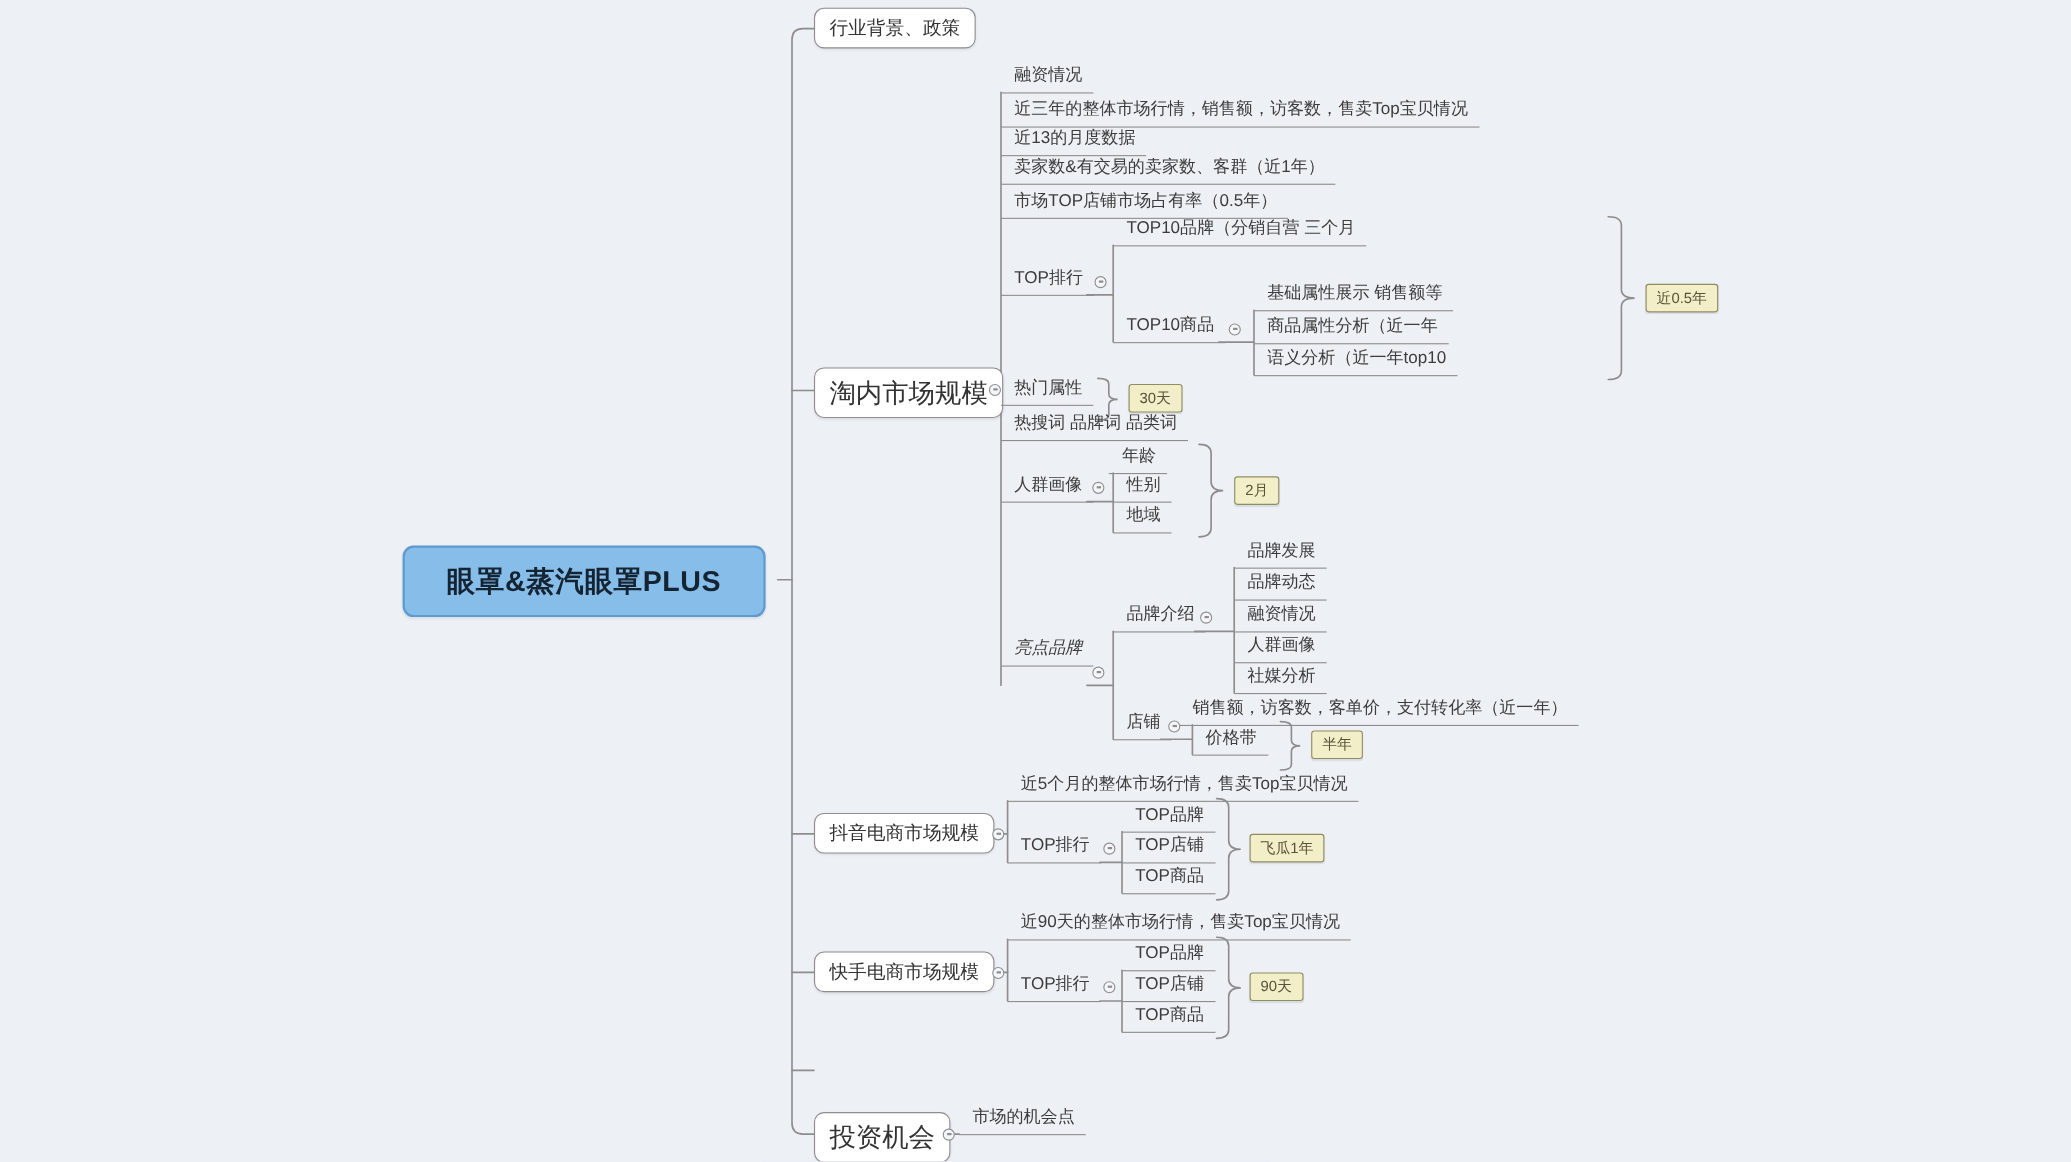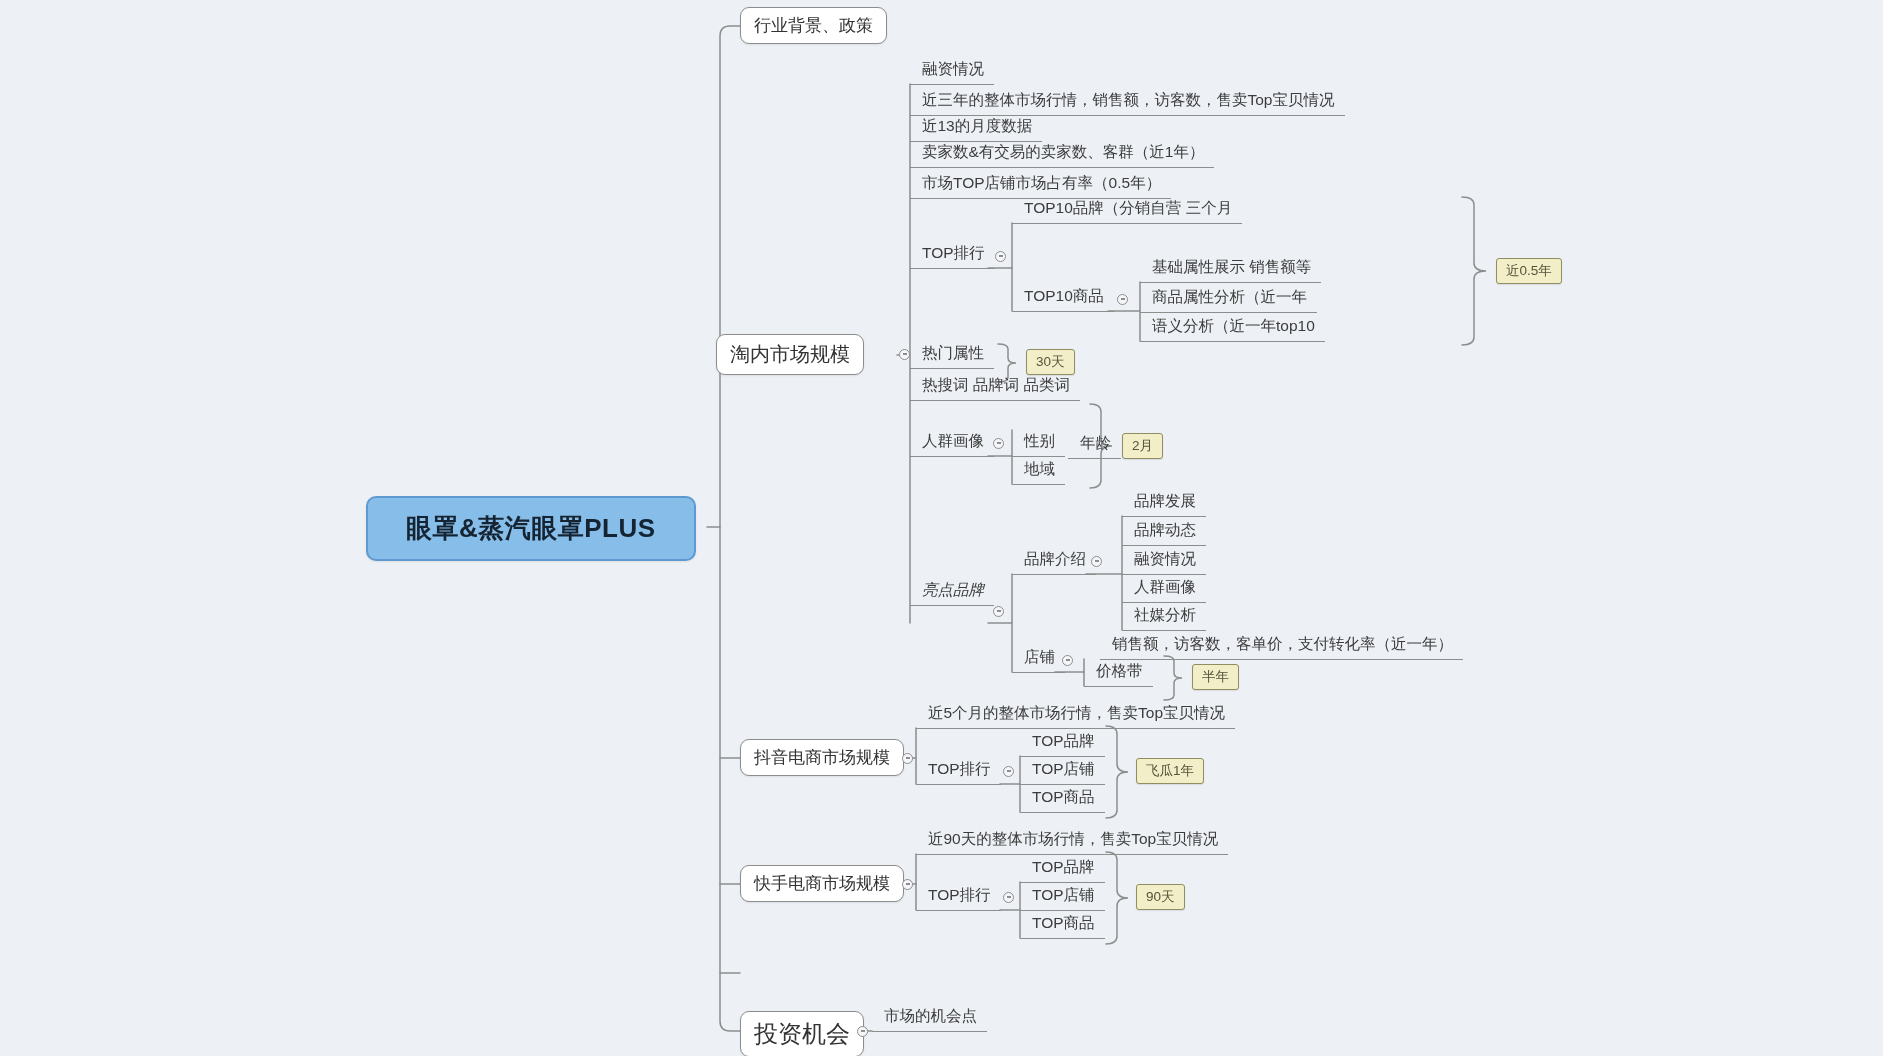--- a/index.html
+++ b/index.html
@@ -81,21 +81,21 @@
     <path d="M 998 344 Q 1008 344 1008 349 V 358 Q 1008 363 1016 363 Q 1008 363 1008 368 V 377 Q 1008 382 998 382"></path>
     <path d="M 1090 404 Q 1101 404 1101 412 V 438 Q 1101 446 1112 446 Q 1101 446 1101 454 V 480 Q 1101 488 1090 488"></path>
     <path d="M 1164 656 Q 1174 656 1174 661 V 673 Q 1174 678 1182 678 Q 1174 678 1174 683 V 695 Q 1174 700 1164 700"></path>
     <path d="M 1106 726 Q 1117 726 1117 734 V 764 Q 1117 772 1128 772 Q 1117 772 1117 780 V 810 Q 1117 818 1106 818"></path>
     <path d="M 1106 852 Q 1117 852 1117 860 V 890 Q 1117 898 1128 898 Q 1117 898 1117 906 V 936 Q 1117 944 1106 944"></path>
   </svg>
 
   <div class="box root" style="left:366px;top:496px;">眼罩&amp;蒸汽眼罩PLUS</div>
 
   <div class="box" style="left:740px;top:7px;font-size:17px;">行业背景、政策</div>
-  <div class="box" style="left:716px;top:334px;font-size:20px;">淘内市场规模</div>
+  <div class="box" style="left:740px;top:334px;font-size:24px;">淘内市场规模</div>
   <div class="box" style="left:740px;top:739px;font-size:17px;">抖音电商市场规模</div>
   <div class="box" style="left:740px;top:865px;font-size:17px;">快手电商市场规模</div>
   <div class="box" style="left:740px;top:1011px;font-size:24px;">投资机会</div>
 
   <div class="u" style="left:910px;top:59px;">融资情况</div>
   <div class="u" style="left:910px;top:90px;">近三年的整体市场行情，销售额，访客数，售卖Top宝贝情况</div>
   <div class="u" style="left:910px;top:116px;">近13的月度数据</div>
   <div class="u" style="left:910px;top:142px;">卖家数&amp;有交易的卖家数、客群（近1年）</div>
   <div class="u" style="left:910px;top:173px;">市场TOP店铺市场占有率（0.5年）</div>
   <div class="u" style="left:910px;top:243px;">TOP排行</div>
@@ -104,34 +104,34 @@
   <div class="u" style="left:910px;top:431px;">人群画像</div>
   <div class="u" style="left:910px;top:580px;font-style:italic;">亮点品牌</div>
 
   <div class="u" style="left:1012px;top:198px;">TOP10品牌（分销自营 三个月</div>
   <div class="u" style="left:1012px;top:286px;">TOP10商品</div>
 
   <div class="u" style="left:1140px;top:257px;">基础属性展示 销售额等</div>
   <div class="u" style="left:1140px;top:287px;">商品属性分析（近一年</div>
   <div class="u" style="left:1140px;top:316px;">语义分析（近一年top10</div>
 
-  <div class="u" style="left:1068px;top:405px;margin-top:28px;">年龄</div>
+  <div class="u" style="left:1008px;top:405px;">年龄</div>
   <div class="u" style="left:1012px;top:431px;">性别</div>
   <div class="u" style="left:1012px;top:459px;">地域</div>
 
   <div class="u" style="left:1012px;top:549px;">品牌介绍</div>
   <div class="u" style="left:1012px;top:647px;">店铺</div>
 
   <div class="u" style="left:1122px;top:491px;">品牌发展</div>
   <div class="u" style="left:1122px;top:520px;">品牌动态</div>
   <div class="u" style="left:1122px;top:549px;">融资情况</div>
   <div class="u" style="left:1122px;top:577px;">人群画像</div>
   <div class="u" style="left:1122px;top:605px;text-align:center;">社媒分析</div>
 
-  <div class="u" style="left:1100px;top:634px;">销售额，访客数，客单价，支付转化率（近一年）</div>
+  <div class="u" style="left:1072px;top:634px;">销售额，访客数，客单价，支付转化率（近一年）</div>
   <div class="u" style="left:1084px;top:661px;">价格带</div>
 
   <div class="u" style="left:916px;top:703px;">近5个月的整体市场行情，售卖Top宝贝情况</div>
   <div class="u" style="left:916px;top:759px;">TOP排行</div>
   <div class="u" style="left:1020px;top:731px;">TOP品牌</div>
   <div class="u" style="left:1020px;top:759px;">TOP店铺</div>
   <div class="u" style="left:1020px;top:787px;">TOP商品</div>
 
   <div class="u" style="left:916px;top:829px;">近90天的整体市场行情，售卖Top宝贝情况</div>
   <div class="u" style="left:916px;top:885px;">TOP排行</div>

